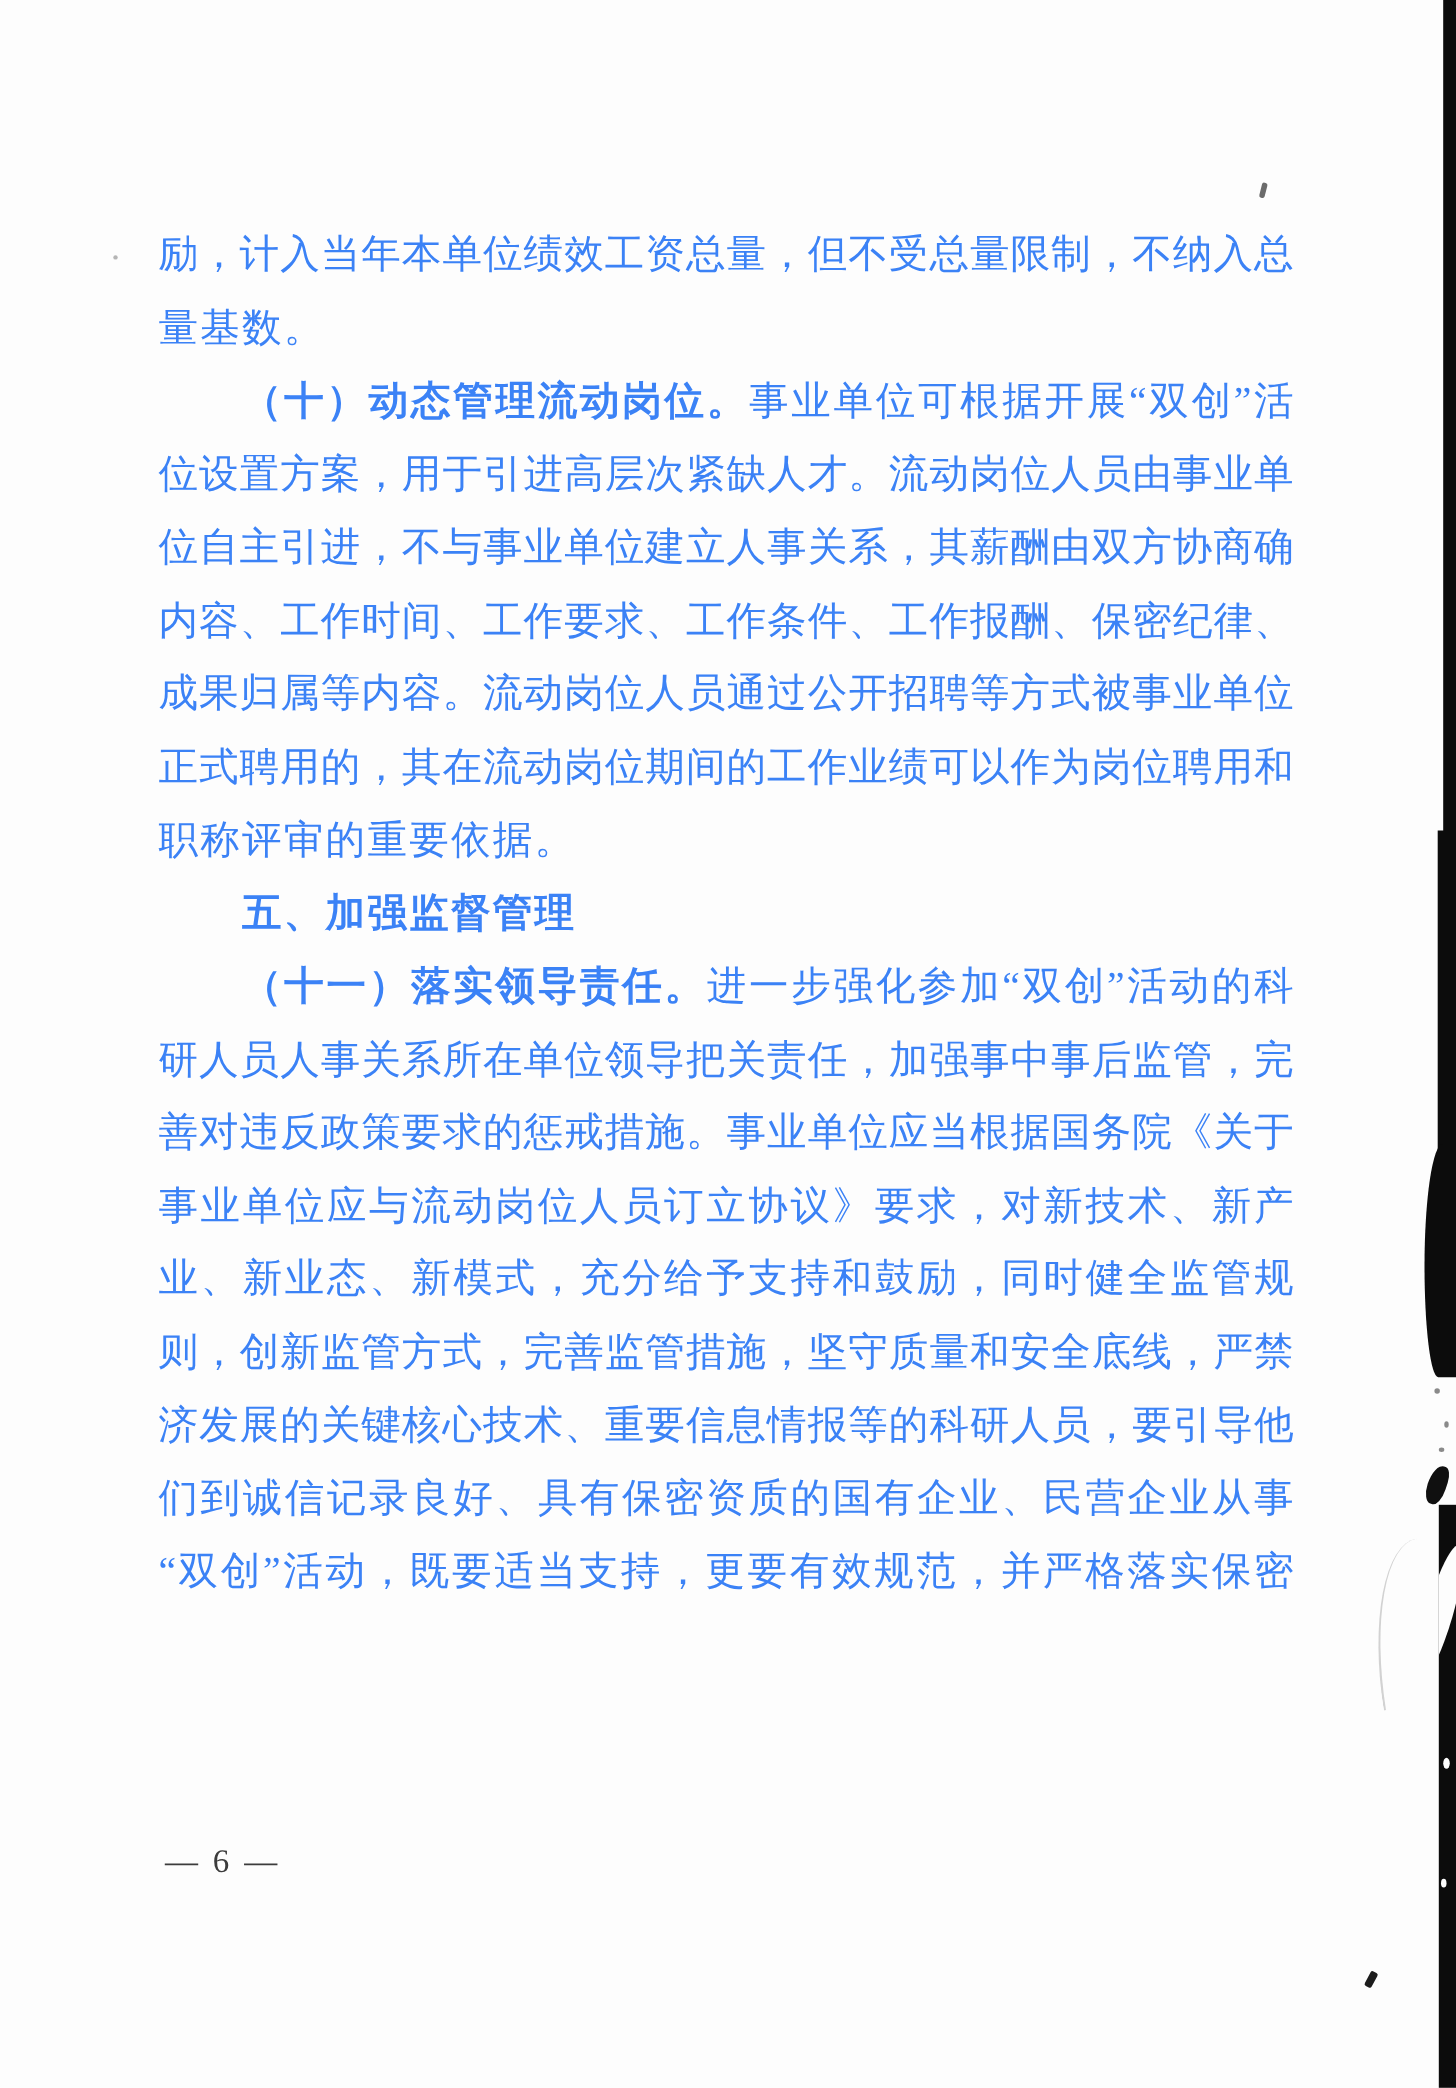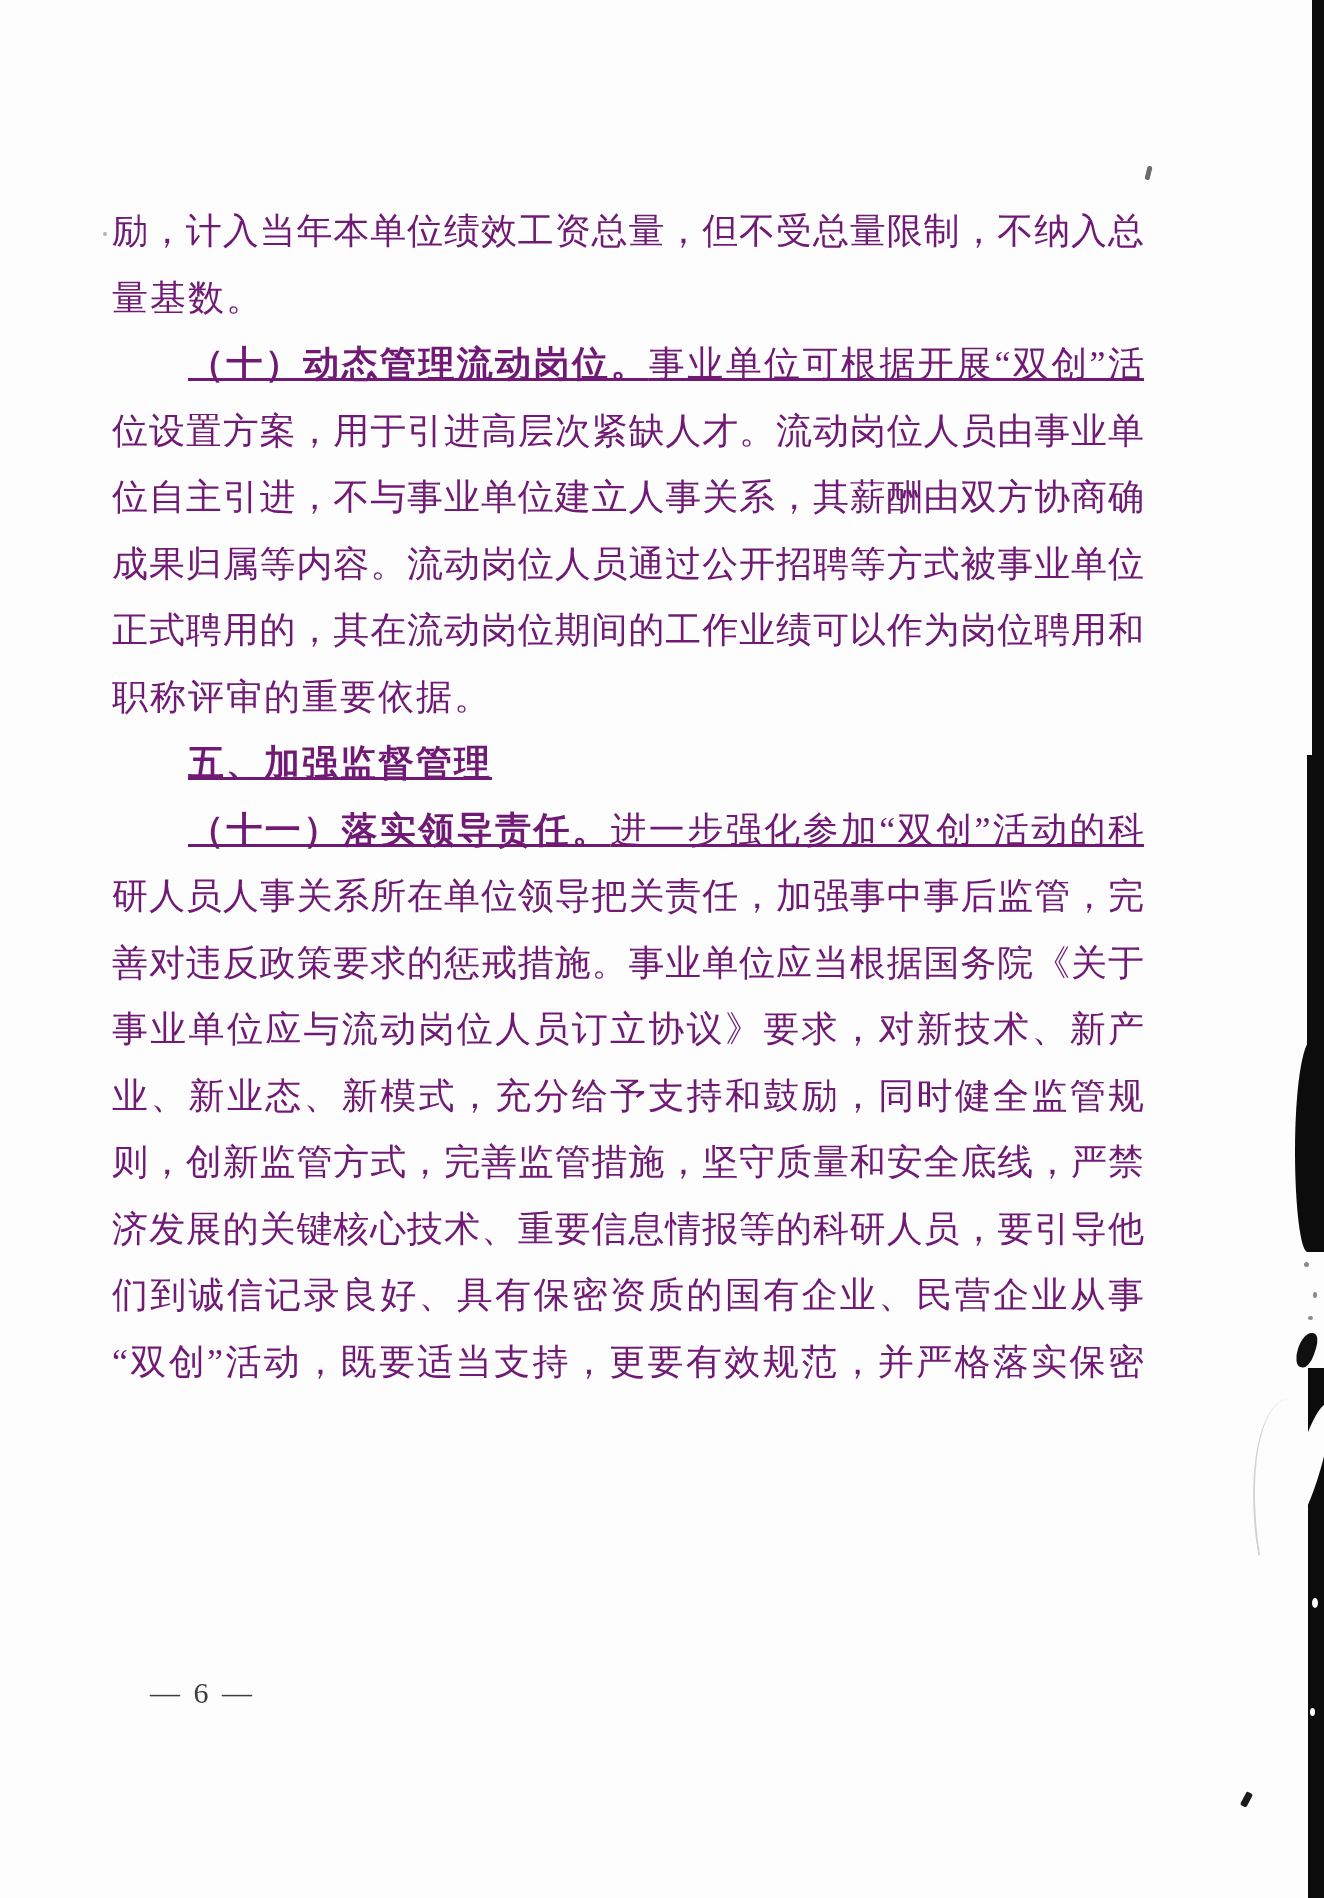--- a/index.html
+++ b/index.html
@@ -3,29 +3,29 @@
 <meta charset="utf-8">
 <style>
   html,body{margin:0;padding:0;}
   body{
     width:1324px;height:1898px;position:relative;overflow:hidden;
     background:#fdfdfd;
     font-family:"Liberation Serif","DejaVu Serif",serif;
   }
   .page{position:absolute;inset:0;background:#fdfdfd;}
   .text-block{
-    position:absolute;left:112px;top:198px;width:1032px;
-    color:#701a75;font-size:36px;
+    position:absolute;left:144px;top:198px;width:1032px;
+    color:#3b82f6;font-size:36px;
   }
   .ln{
     margin:0;height:66.5px;line-height:66.5px;white-space:nowrap;
     text-align:justify;text-align-last:justify;white-space:normal;
   }
   .ln.short{text-align:right;text-align-last:left;letter-spacing:2px;}
-  .ln.ind{text-indent:76px;text-decoration:underline;}
+  .ln.ind{text-indent:76px;}
   .b{font-weight:700;}
   .heading{font-weight:700;letter-spacing:3px;}
   .page-number{
     position:absolute;left:150px;top:1676px;
     font-size:30px;color:#3c3c3c;letter-spacing:3px;
   }
   
   .band{position:absolute;background:#0c0c0c;}
   .band-top{right:0;top:0;width:12px;height:760px;}
   .band-mid{right:0;top:755px;width:17px;height:300px;}
@@ -51,20 +51,21 @@
 <body>
 
 <div class="page">
 
   <div class="text-block">
     <p class="ln"><span>励，计入当年本单位绩效工资总量，但不受总量限制，不纳入总</span></p>
     <p class="ln short"><span>量基数。</span></p>
     <p class="ln ind"><span class="b">（十）动态管理流动岗位。</span><span>事业单位可根据开展“双创”活</span></p>
     <p class="ln"><span>位设置方案，用于引进高层次紧缺人才。流动岗位人员由事业单</span></p>
     <p class="ln"><span>位自主引进，不与事业单位建立人事关系，其薪酬由双方协商确</span></p>
+    <p class="ln"><span>内容、工作时间、工作要求、工作条件、工作报酬、保密纪律、</span></p>
     <p class="ln"><span>成果归属等内容。流动岗位人员通过公开招聘等方式被事业单位</span></p>
     <p class="ln"><span>正式聘用的，其在流动岗位期间的工作业绩可以作为岗位聘用和</span></p>
     <p class="ln short"><span>职称评审的重要依据。</span></p>
     <p class="ln short ind heading"><span>五、加强监督管理</span></p>
     <p class="ln ind"><span class="b">（十一）落实领导责任。</span><span>进一步强化参加“双创”活动的科</span></p>
     <p class="ln"><span>研人员人事关系所在单位领导把关责任，加强事中事后监管，完</span></p>
     <p class="ln"><span>善对违反政策要求的惩戒措施。事业单位应当根据国务院《关于</span></p>
     <p class="ln"><span>事业单位应与流动岗位人员订立协议》要求，对新技术、新产</span></p>
     <p class="ln"><span>业、新业态、新模式，充分给予支持和鼓励，同时健全监管规</span></p>
     <p class="ln"><span>则，创新监管方式，完善监管措施，坚守质量和安全底线，严禁</span></p>

